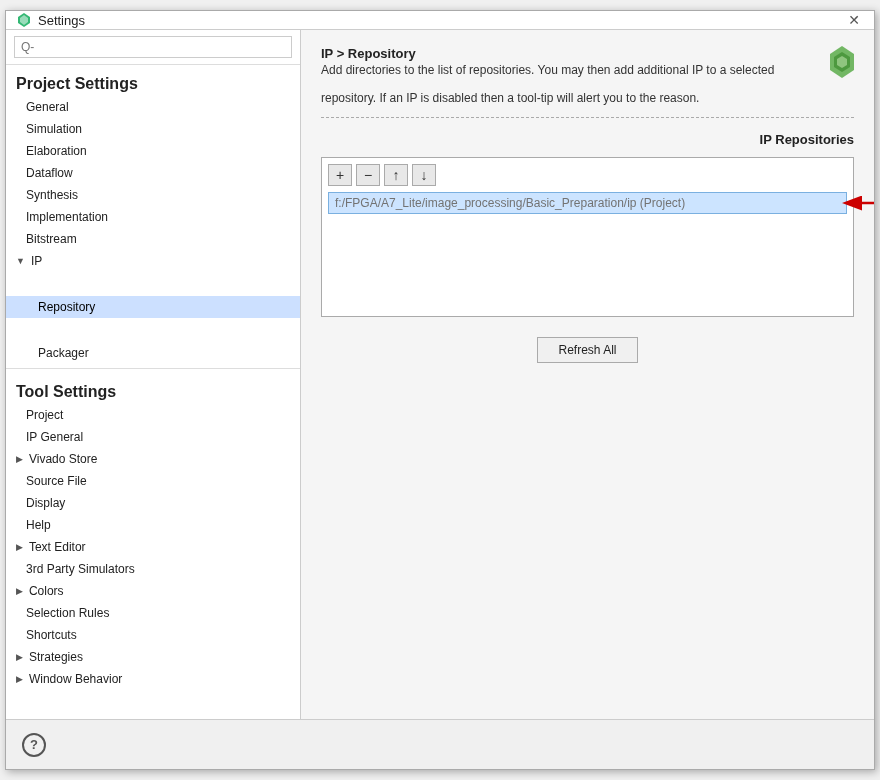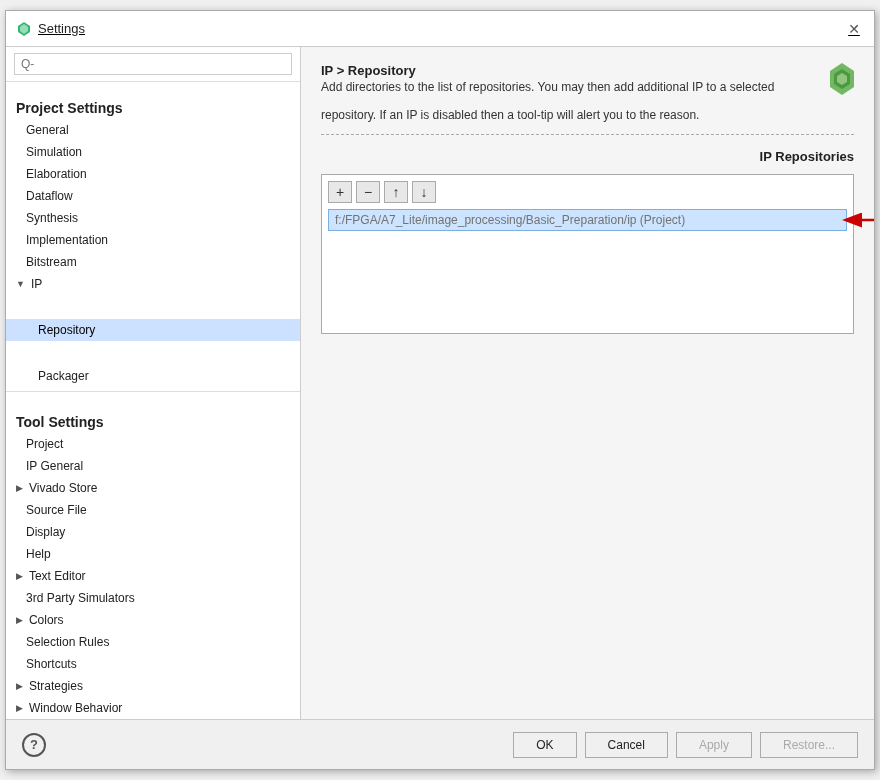--- a/index.html
+++ b/index.html
@@ -23,22 +23,21 @@
       display: flex;
       flex-direction: column;
     }
     .title-bar {
       background: #fff;
       border-bottom: 1px solid #ccc;
       padding: 6px 10px;
       display: flex;
       align-items: center;
       justify-content: space-between;
-      height: 36px;
-      text-decoration: underline;
+      height: 19px;
     }
     .title-bar-left {
       display: flex;
       align-items: center;
       gap: 6px;
     }
     .title-icon {
       width: 16px;
       height: 16px;
     }
@@ -81,23 +80,23 @@
       width: 100%;
       padding: 3px 6px;
       border: 1px solid #ccc;
       font-size: 12px;
       background: #fff;
       color: #999;
     }
     .sidebar-section-header {
       padding: 6px 10px 3px 10px;
       font-weight: bold;
-      font-size: 14px;
-      color: #222;
-      margin-top: 12px;
+      font-size: 16px;
+      color: #222;
+      margin-top: 4px;
     }
     .sidebar-item {
       padding: 4px 10px 4px 20px;
       cursor: pointer;
       color: #222;
       font-size: 12px;
       display: flex;
       align-items: center;
       gap: 4px;
     }
@@ -403,27 +402,24 @@
                 <marker id="arrowhead" markerWidth="8" markerHeight="6" refX="6" refY="3" orient="auto">
                   <polygon points="0 0, 8 3, 0 6" fill="#cc0000"></polygon>
                 </marker>
               </defs>
               <line x1="52" y1="11" x2="6" y2="11" stroke="#cc0000" stroke-width="2.5" marker-end="url(#arrowhead)"></line>
             </svg>
           </div>
         </div>
       </div>
 
+      <div class="refresh-all-area">
+        <button class="refresh-btn">Refresh All</button>
+      </div>
     </div>
   </div>
 
   <div class="bottom-bar">
     <div class="bottom-left">
       <button class="help-btn">?</button>
     </div>
-    <div class="bottom-right">
-      <button class="bottom-btn">OK</button>
-      <button class="bottom-btn">Cancel</button>
-      <button class="bottom-btn disabled">Apply</button>
-      <button class="bottom-btn disabled">Restore...</button>
-    </div>
   </div>
 </div>
 
 </body></html>

